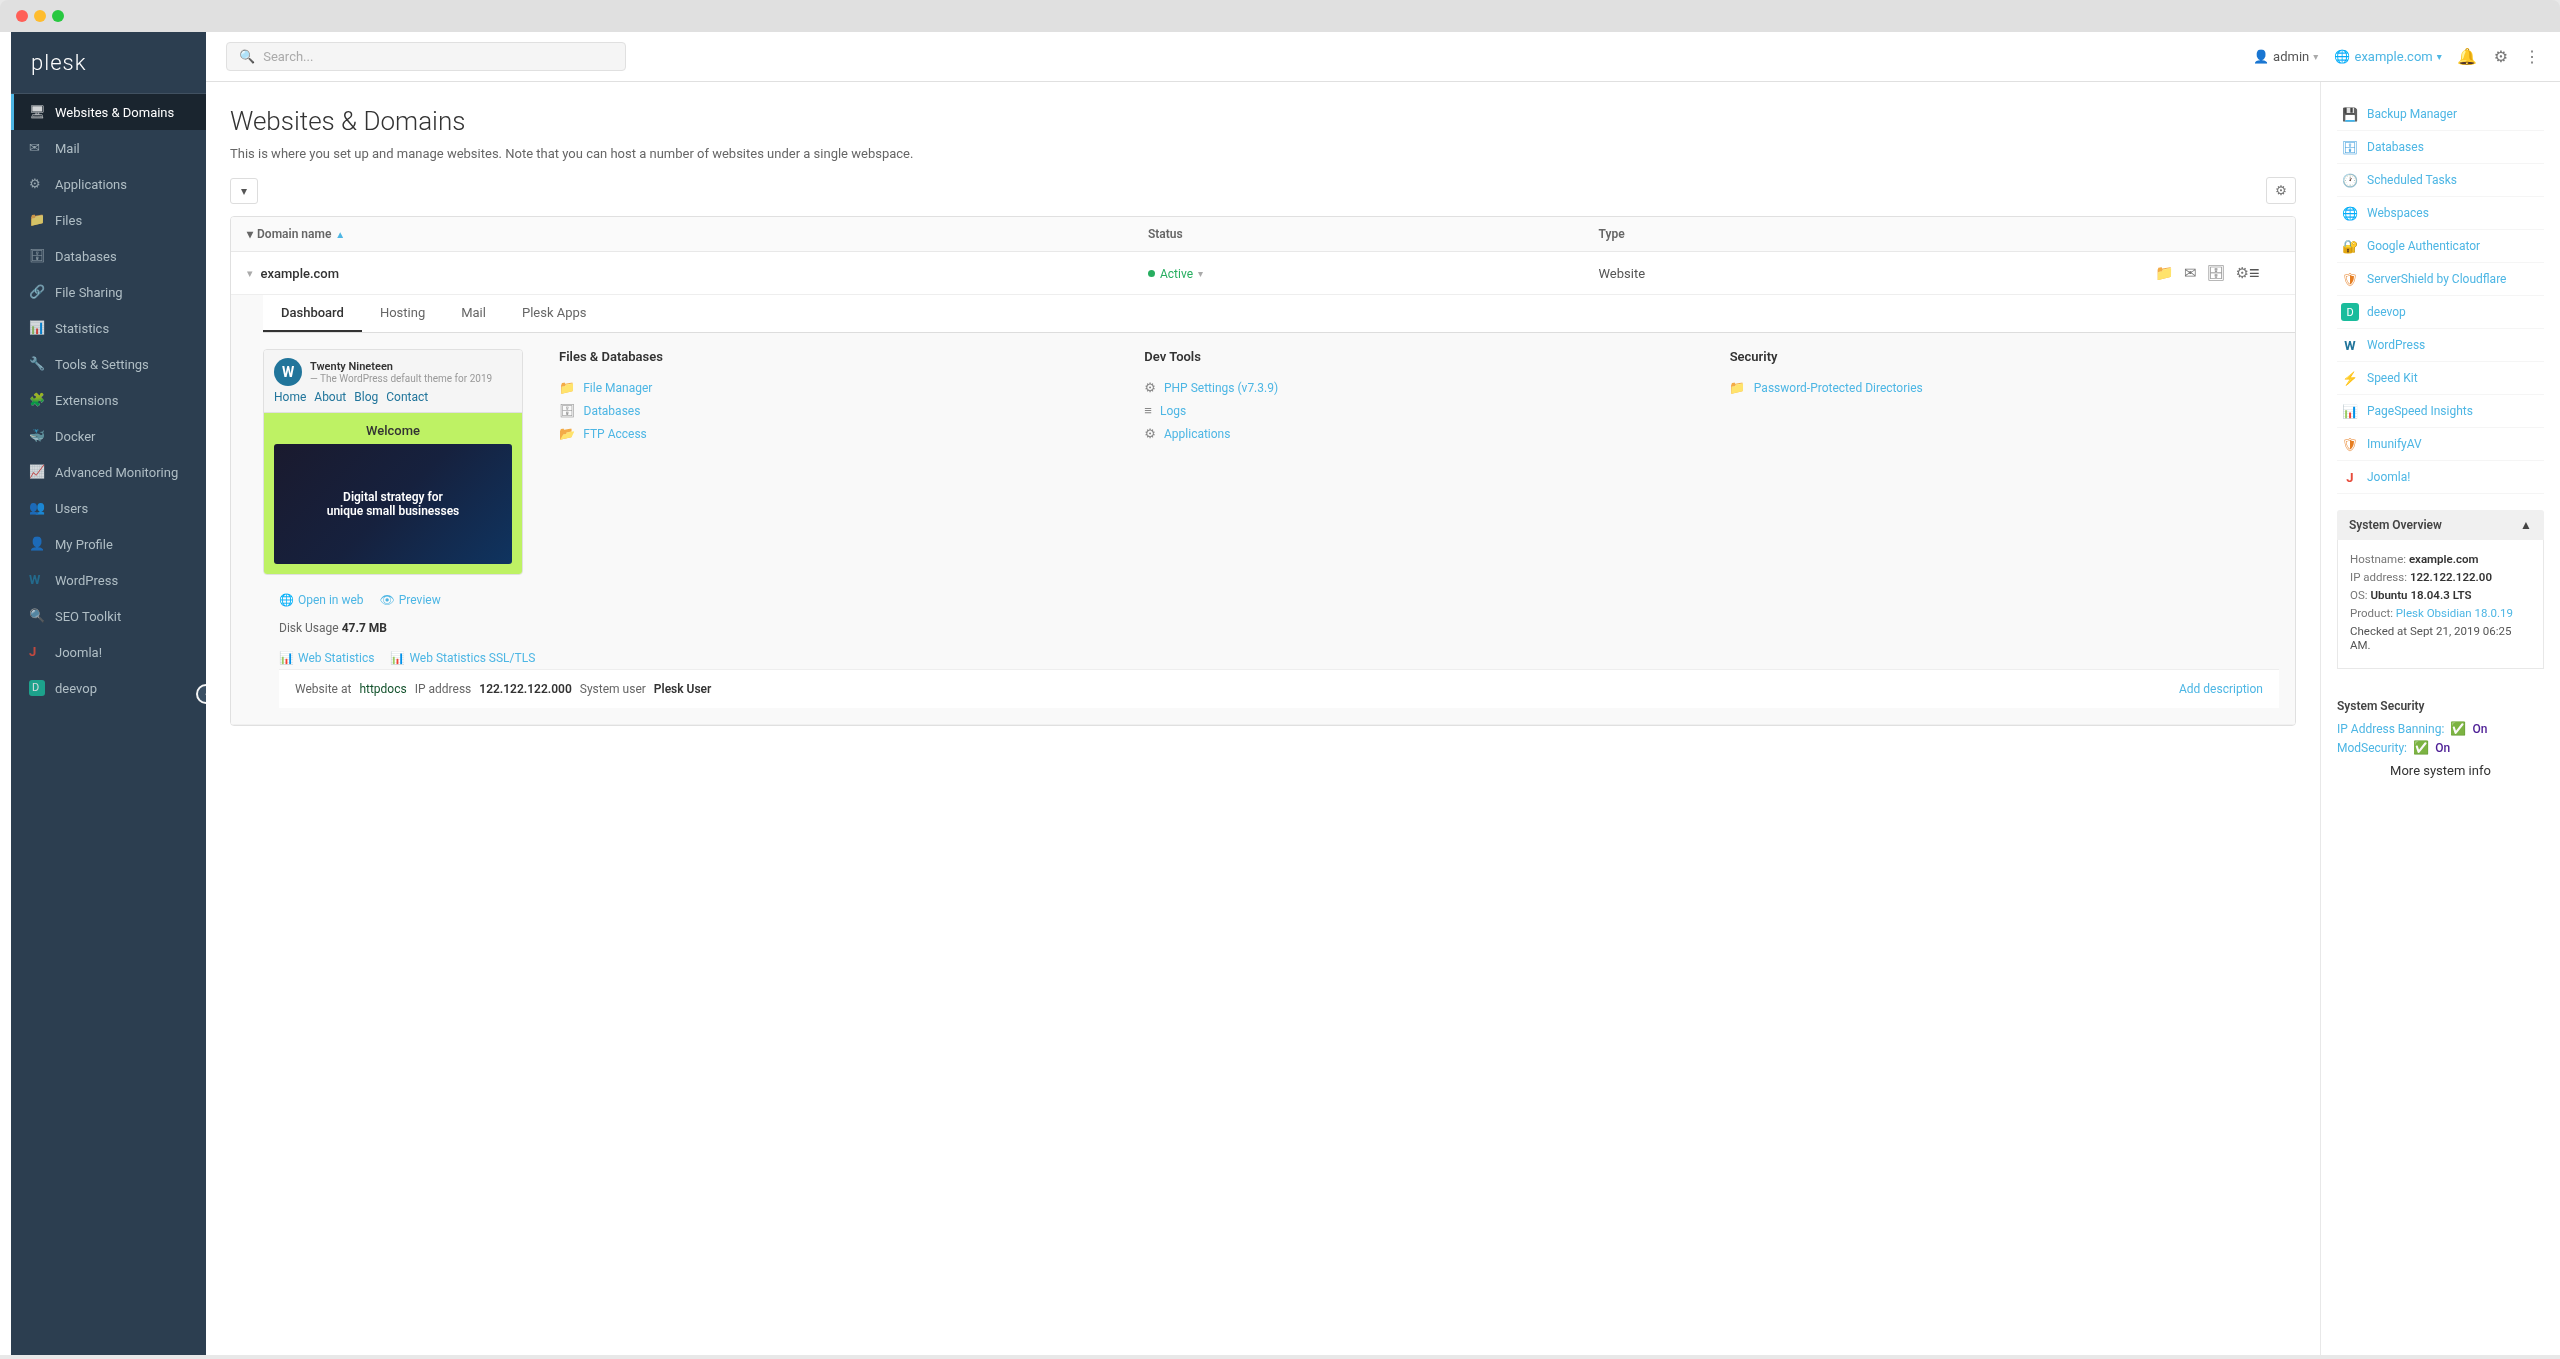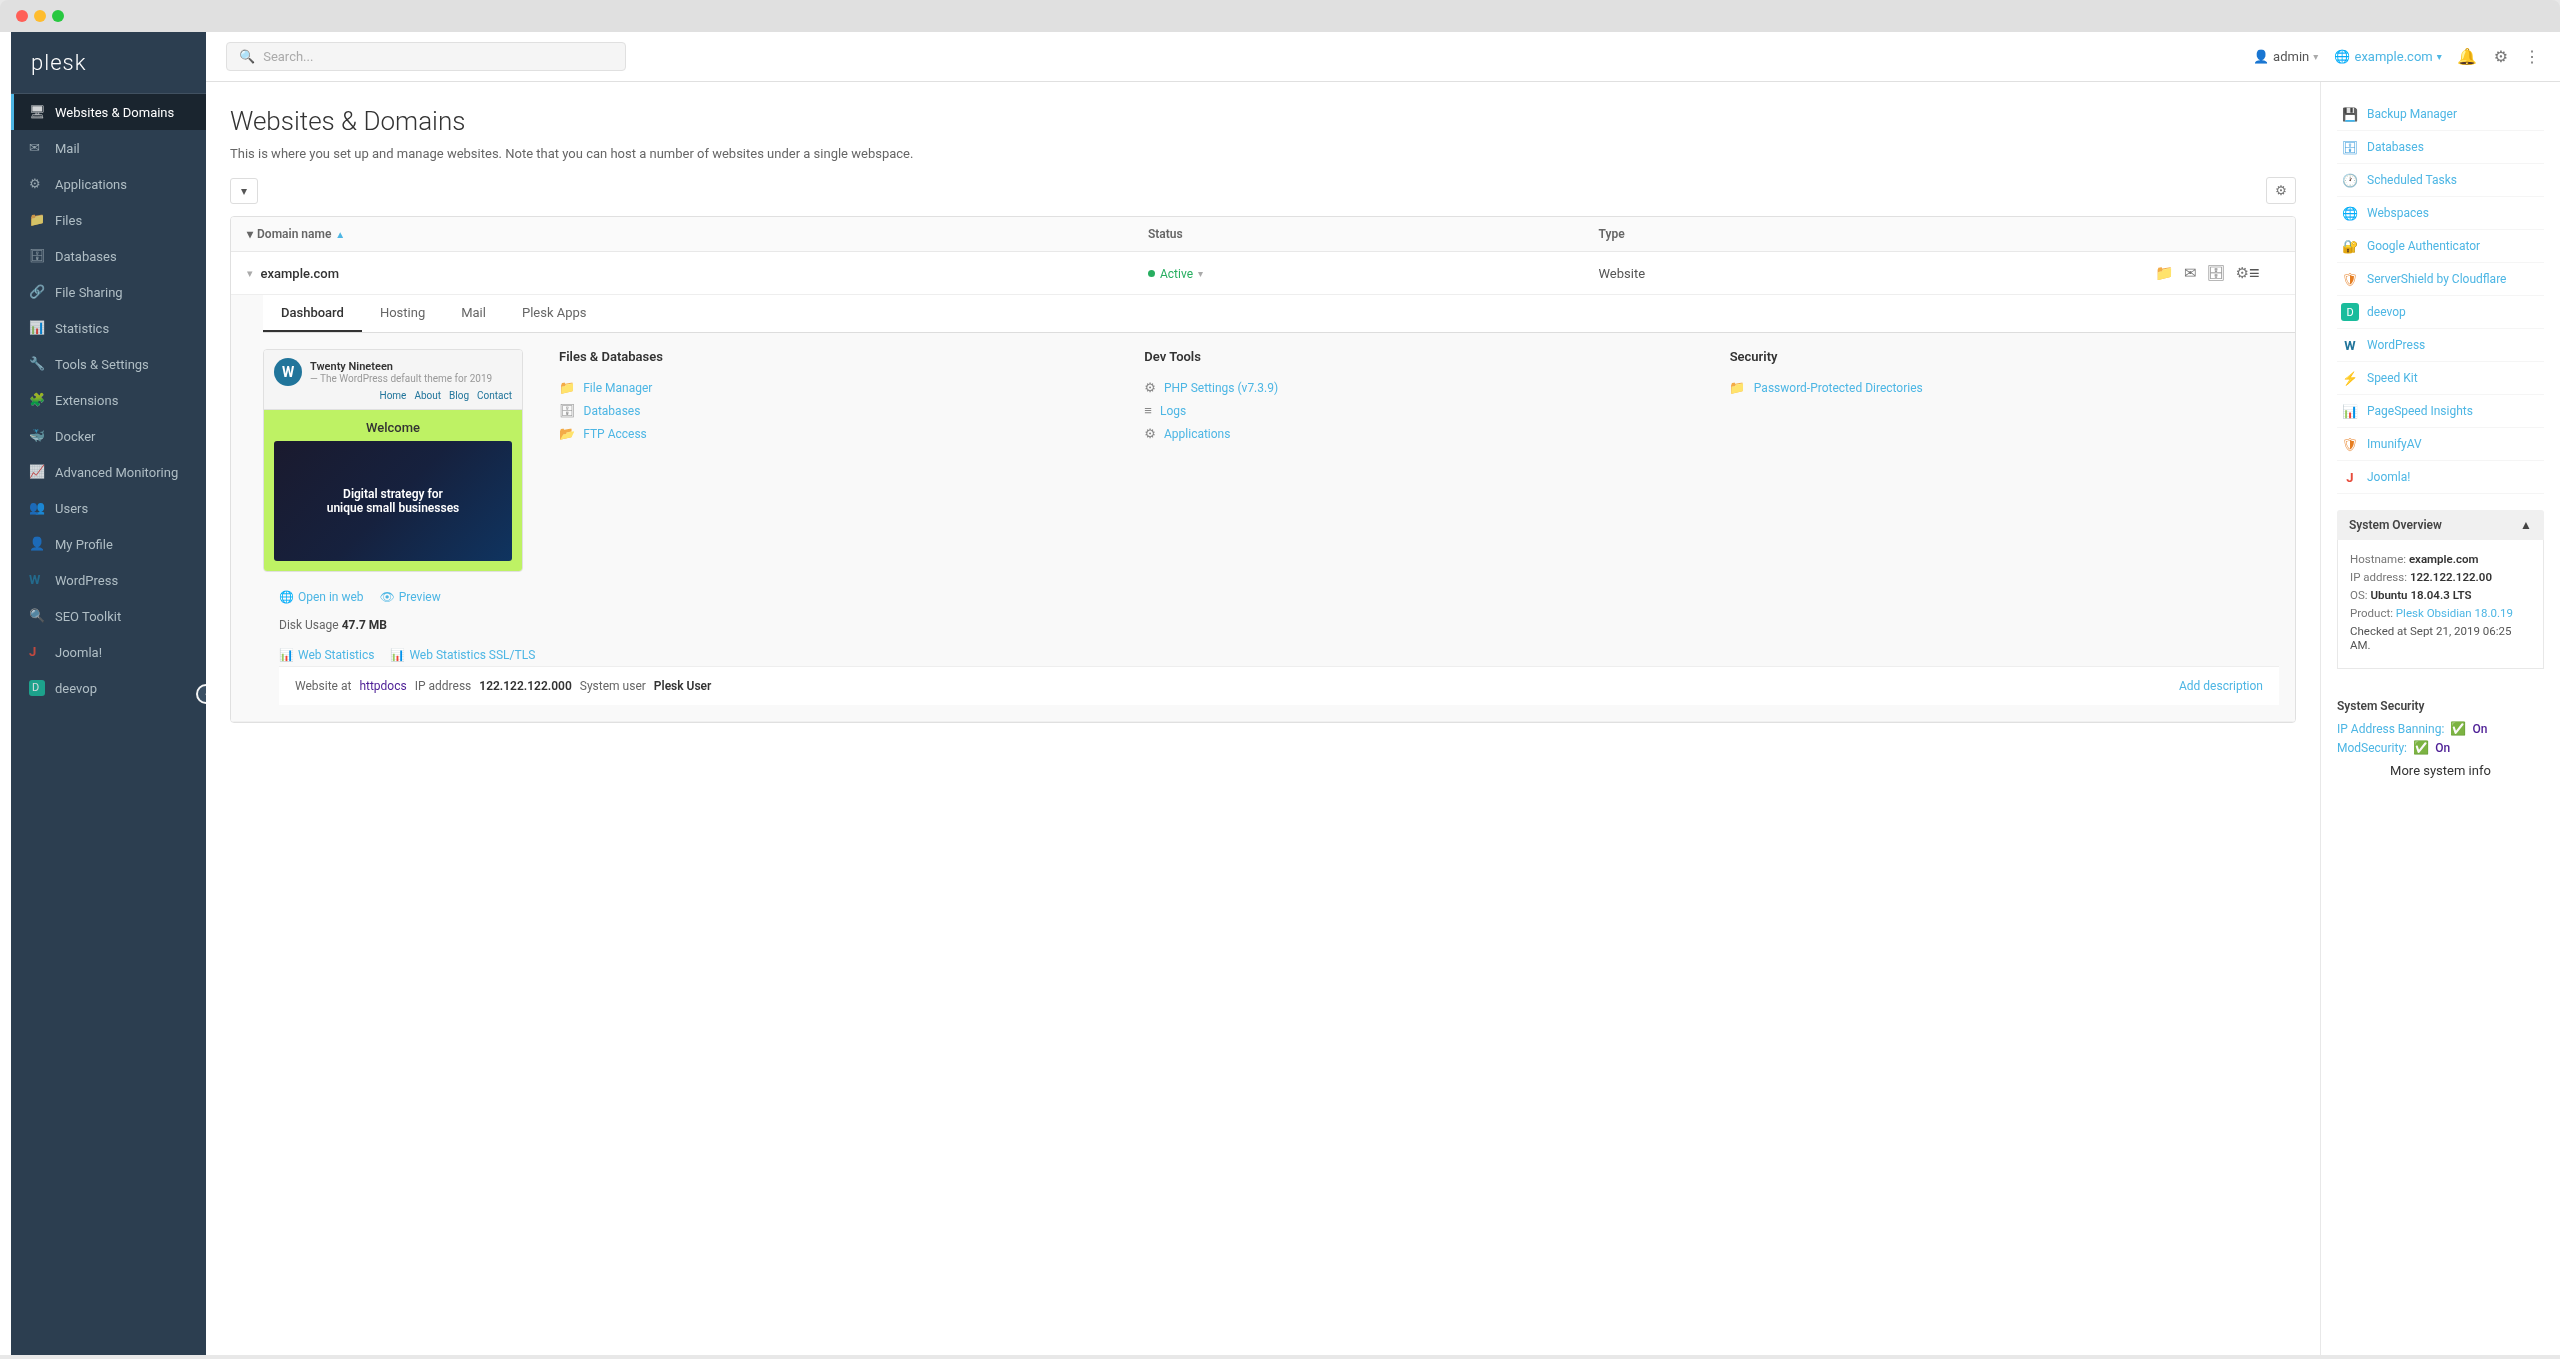--- a/index.html
+++ b/index.html
@@ -61,21 +61,21 @@
     
     .domain-expanded { background: #f9f9f9; border-top: 1px solid #eee; padding: 0 0 16px 32px; }
     .domain-tabs { display: flex; gap: 0; border-bottom: 1px solid #ddd; margin-bottom: 16px; background: #fff; }
     .domain-tab { padding: 10px 18px; font-size: 13px; cursor: pointer; color: #666; border-bottom: 2px solid transparent; }
     .domain-tab.active { color: #333; border-bottom: 2px solid #333; font-weight: 500; }
     .site-preview { background: #fff; border: 1px solid #e0e0e0; border-radius: 4px; overflow: hidden; }
     .site-preview-header { background: #f5f5f5; padding: 8px 10px; border-bottom: 1px solid #e0e0e0; }
     .wp-logo-area { display: flex; align-items: center; gap: 8px; margin-bottom: 4px; }
     .wp-circle { width: 28px; height: 28px; border-radius: 50%; background: #21759b; color: #fff; display: flex; align-items: center; justify-content: center; font-size: 14px; font-weight: bold; }
     .site-tagline { font-size: 10px; color: #999; }
-    .site-nav { display: flex; gap: 8px; font-size: 10px; color: #21759b; justify-content: flex-end; }
+    .site-nav { display: flex; gap: 8px; font-size: 12px; color: #21759b; }
     .site-content-preview { background: #bef264; padding: 10px; }
     .site-welcome { font-size: 13px; font-weight: 500; text-align: center; color: #333; margin-bottom: 6px; }
     .site-image-placeholder { background: linear-gradient(135deg, #1a1a2e 0%, #16213e 50%, #0f3460 100%); height: 120px; border-radius: 3px; display: flex; align-items: center; justify-content: center; color: #fff; text-align: center; padding: 10px; font-size: 11px; }
 
     
     .section-group { padding: 0 16px; }
     .section-title { font-size: 13px; font-weight: 600; color: #333; margin-bottom: 12px; padding-bottom: 4px; }
     .section-links { display: flex; flex-direction: column; gap: 8px; }
     .section-link { display: flex; align-items: center; gap: 8px; color: #4db6e4; font-size: 12px; cursor: pointer; text-decoration: none; }
     .section-link .link-icon { color: #888; font-size: 13px; }
@@ -386,21 +386,21 @@
                   </a>
                   <a class="stats-link">
                     <span>📊</span>
                     <span>Web Statistics SSL/TLS</span>
                   </a>
                 </div>
               </div>
 
               <div class="site-info">
                 <span>Website at</span>
-                <a style="color:#4c1d95; text-decoration:none;text-align:right;">httpdocs</a>
+                <a style="color:#14532d; text-decoration:none;text-align:right;">httpdocs</a>
                 <span>IP address</span>
                 <strong>122.122.122.000</strong>
                 <span>System user</span>
                 <strong>Plesk User</strong>
                 <span style="flex:1;"></span>
                 <a style="color:#4db6e4; text-decoration:none; margin-left:auto;">Add description</a>
               </div>
             </div>
           </div>
         </div>

